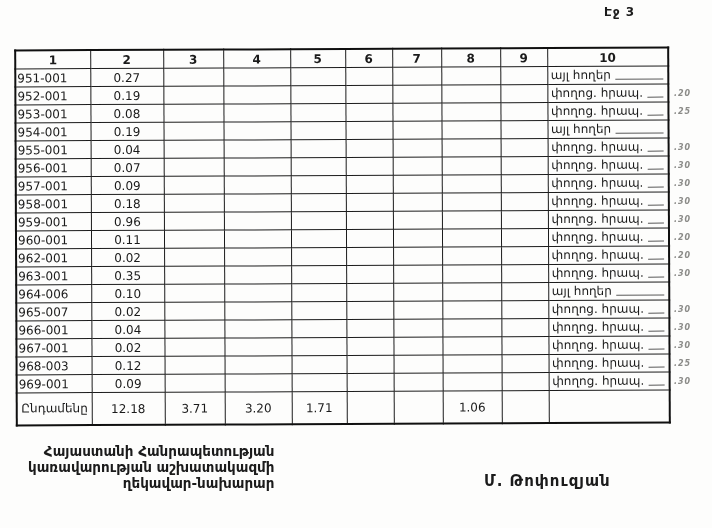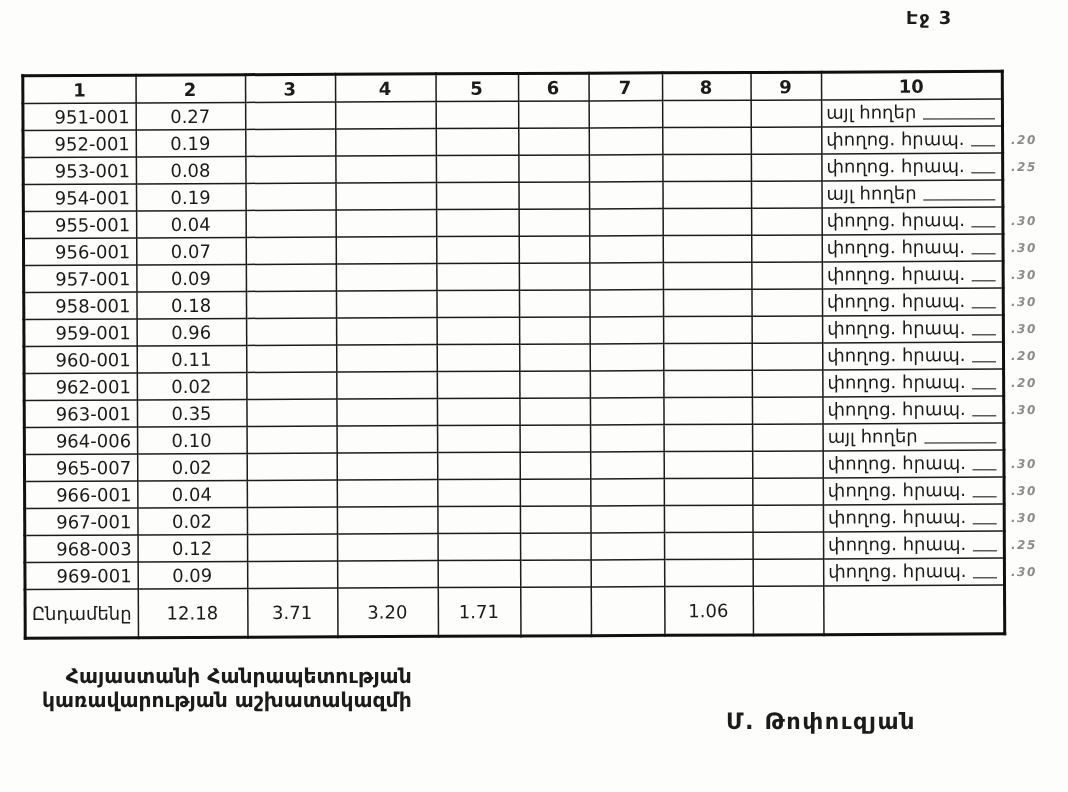--- a/index.html
+++ b/index.html
@@ -21,28 +21,28 @@
     border:2px solid #101010;
   }
   th,td{
     border:1px solid #1c1c1c;padding:0;overflow:hidden;white-space:nowrap;
   }
   thead th{
     height:17px;font-size:12px;font-weight:bold;
     text-align:center;vertical-align:middle;
   }
   tbody td{height:17px;font-size:12px;vertical-align:middle;}
-  .c-id{text-align:left;padding-left:20px;}
+  .c-id{text-align:left;padding-left:1px;}
   .c-val{text-align:center;}
   .c-use{padding:0;}
   .lu{display:flex;align-items:flex-end;height:15px;padding:0 3px 0 3px;}
   .lu-text{font-size:12px;line-height:15px;}
   .lu-line{flex:1;border-bottom:1px solid #5a5a5a;margin:0 1px 3px 4px;min-width:4px;}
   tfoot td{height:31px;font-size:12px;vertical-align:middle;}
-  .t-label{text-align:center;}
+  .t-label{text-align:center;font-family:Liberation Serif, serif;}
   .t-val{text-align:center;}
   .notes-col{
     position:absolute;left:674px;top:67px;width:38px;
   }
   .note{
     height:18px;line-height:18px;font-size:8px;color:#8b8b88;
     letter-spacing:1px;font-style:italic;font-weight:bold;
   }
   .footer{
     position:absolute;left:28px;top:443px;
@@ -428,15 +428,16 @@
     <div class="note">.30</div>
     <div class="note">.30</div>
     <div class="note">.30</div>
     <div class="note">.25</div>
     <div class="note">.30</div>
   </div>
 
 <div class="footer">
   <div>Հայաստանի Հանրապետության</div>
   <div>կառավարության աշխատակազմի</div>
+  <div>ղեկավար-նախարար</div>
 </div>
 
 <div class="signature">Մ. Թոփուզյան</div>
 
 </body></html>

